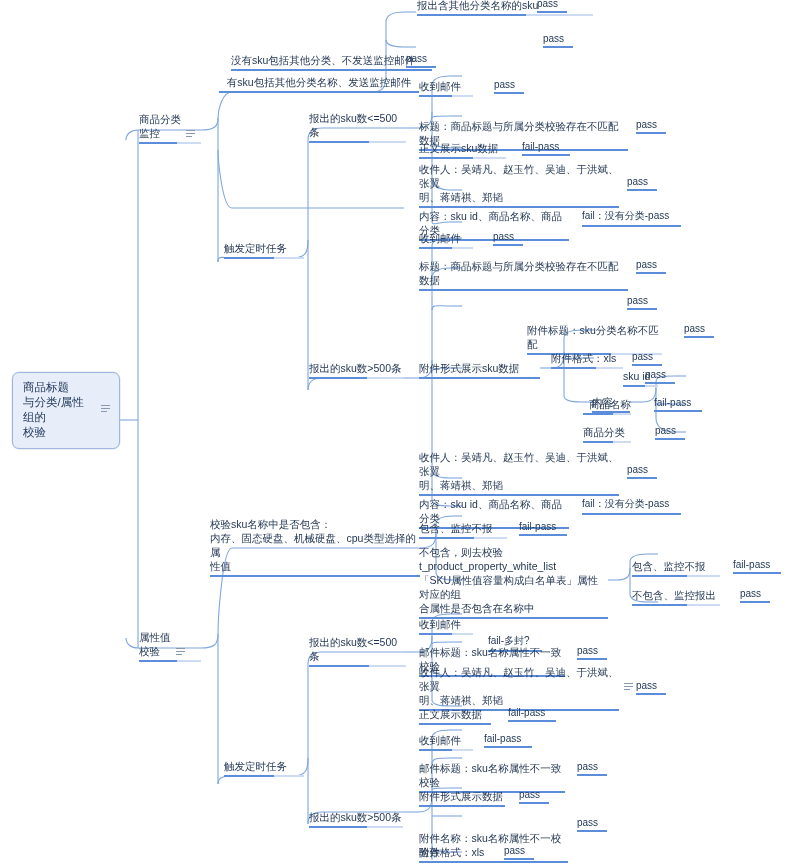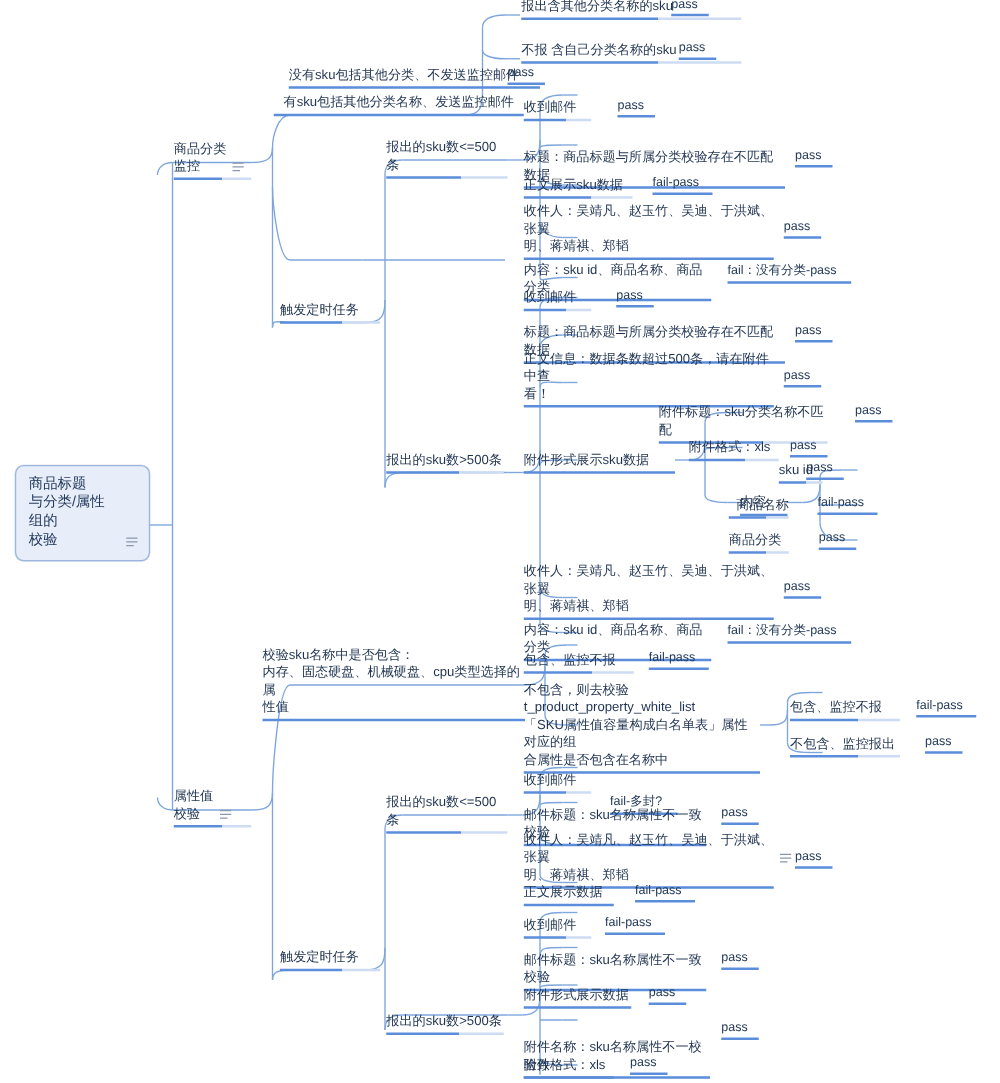--- a/index.html
+++ b/index.html
@@ -19,21 +19,21 @@
   .root {
     position:absolute;
     background:#e8eef9;
     border:1px solid #9db6dd;
     border-radius:7px;
     padding:7px 9px 8px 10px;
     font-size:11.5px;
     line-height:15px;
     color:#22395c;
     display:flex;
-    align-items:flex-end;
+    align-items:center;
     gap:6px;
     white-space:pre-line;
     box-shadow:0 0 0 0.5px rgba(120,150,200,.25);
   }
   .root .rtext { display:block; }
 
   
   .node {
     position:absolute;
     font-size:10.5px;
@@ -261,23 +261,20 @@
     <span class="ntext">有sku包括其他分类名称、发送监控邮件</span>
   </div>
 
   <div class="node" style="left:417px; top:-2px; width:176px;">
     <span class="ntext">报出含其他分类名称的sku</span>
   </div>
   <div class="status" style="left:537px; top:-2px; width:30px;">
     <span>pass</span>
   </div>
 
-  <div class="node" style="left:417px; top:33px; width:176px;">
-    <span class="ntext">不报 含自己分类名称的sku</span>
-  </div>
   <div class="status" style="left:543px; top:33px; width:30px;">
     <span>pass</span>
   </div>
 
   <div class="node full" style="left:231px; top:53px; width:201px;">
     <span class="ntext">没有sku包括其他分类、不发送监控邮件</span>
   </div>
   <div class="status" style="left:406px; top:53px; width:30px;">
     <span>pass</span>
   </div>
@@ -337,24 +334,20 @@
     <span>pass</span>
   </div>
 
   <div class="node full" style="left:419px; top:259px; width:209px;">
     <span class="ntext">标题：商品标题与所属分类校验存在不匹配数据</span>
   </div>
   <div class="status" style="left:636px; top:259px; width:30px;">
     <span>pass</span>
   </div>
 
-  <div class="node full" style="left:419px; top:280px; width:200px;">
-    <span class="ntext">正文信息：数据条数超过500条，请在附件中查
-看！</span>
-  </div>
   <div class="status" style="left:627px; top:295px; width:30px;">
     <span>pass</span>
   </div>
 
   <div class="node full" style="left:419px; top:361px; width:121px;">
     <span class="ntext">附件形式展示sku数据</span>
   </div>
 
   <div class="node" style="left:527px; top:323px; width:135px;">
     <span class="ntext">附件标题：sku分类名称不匹配</span>

